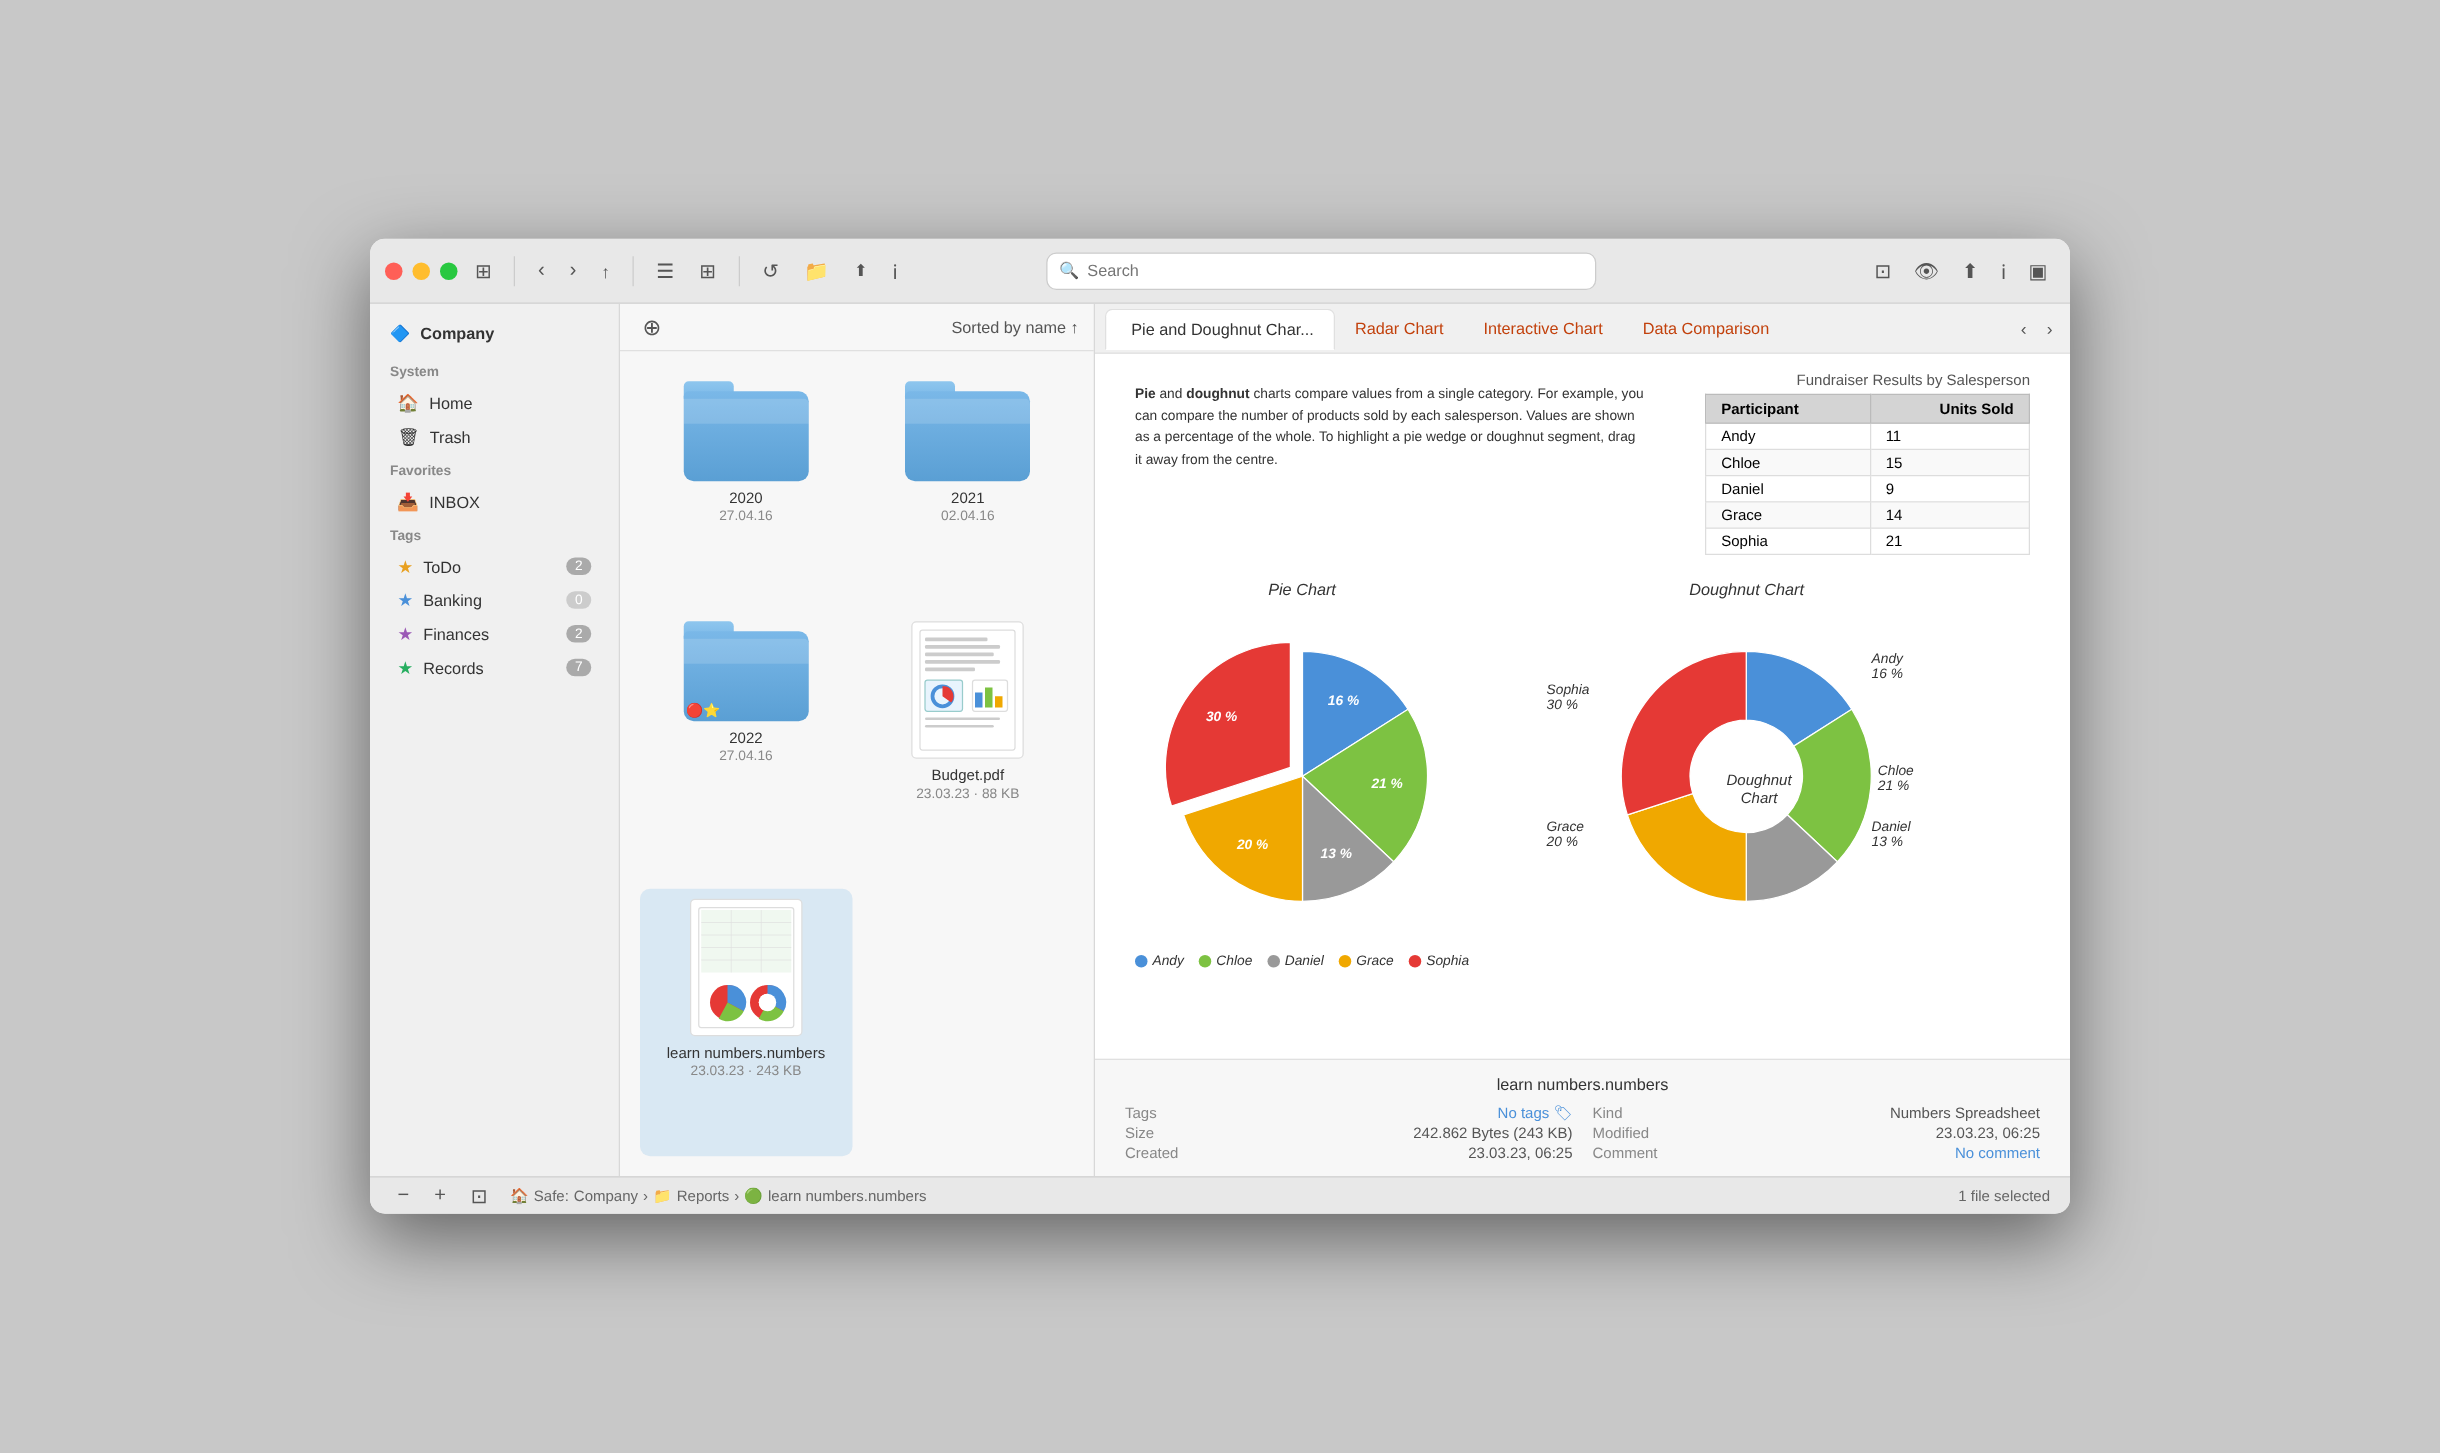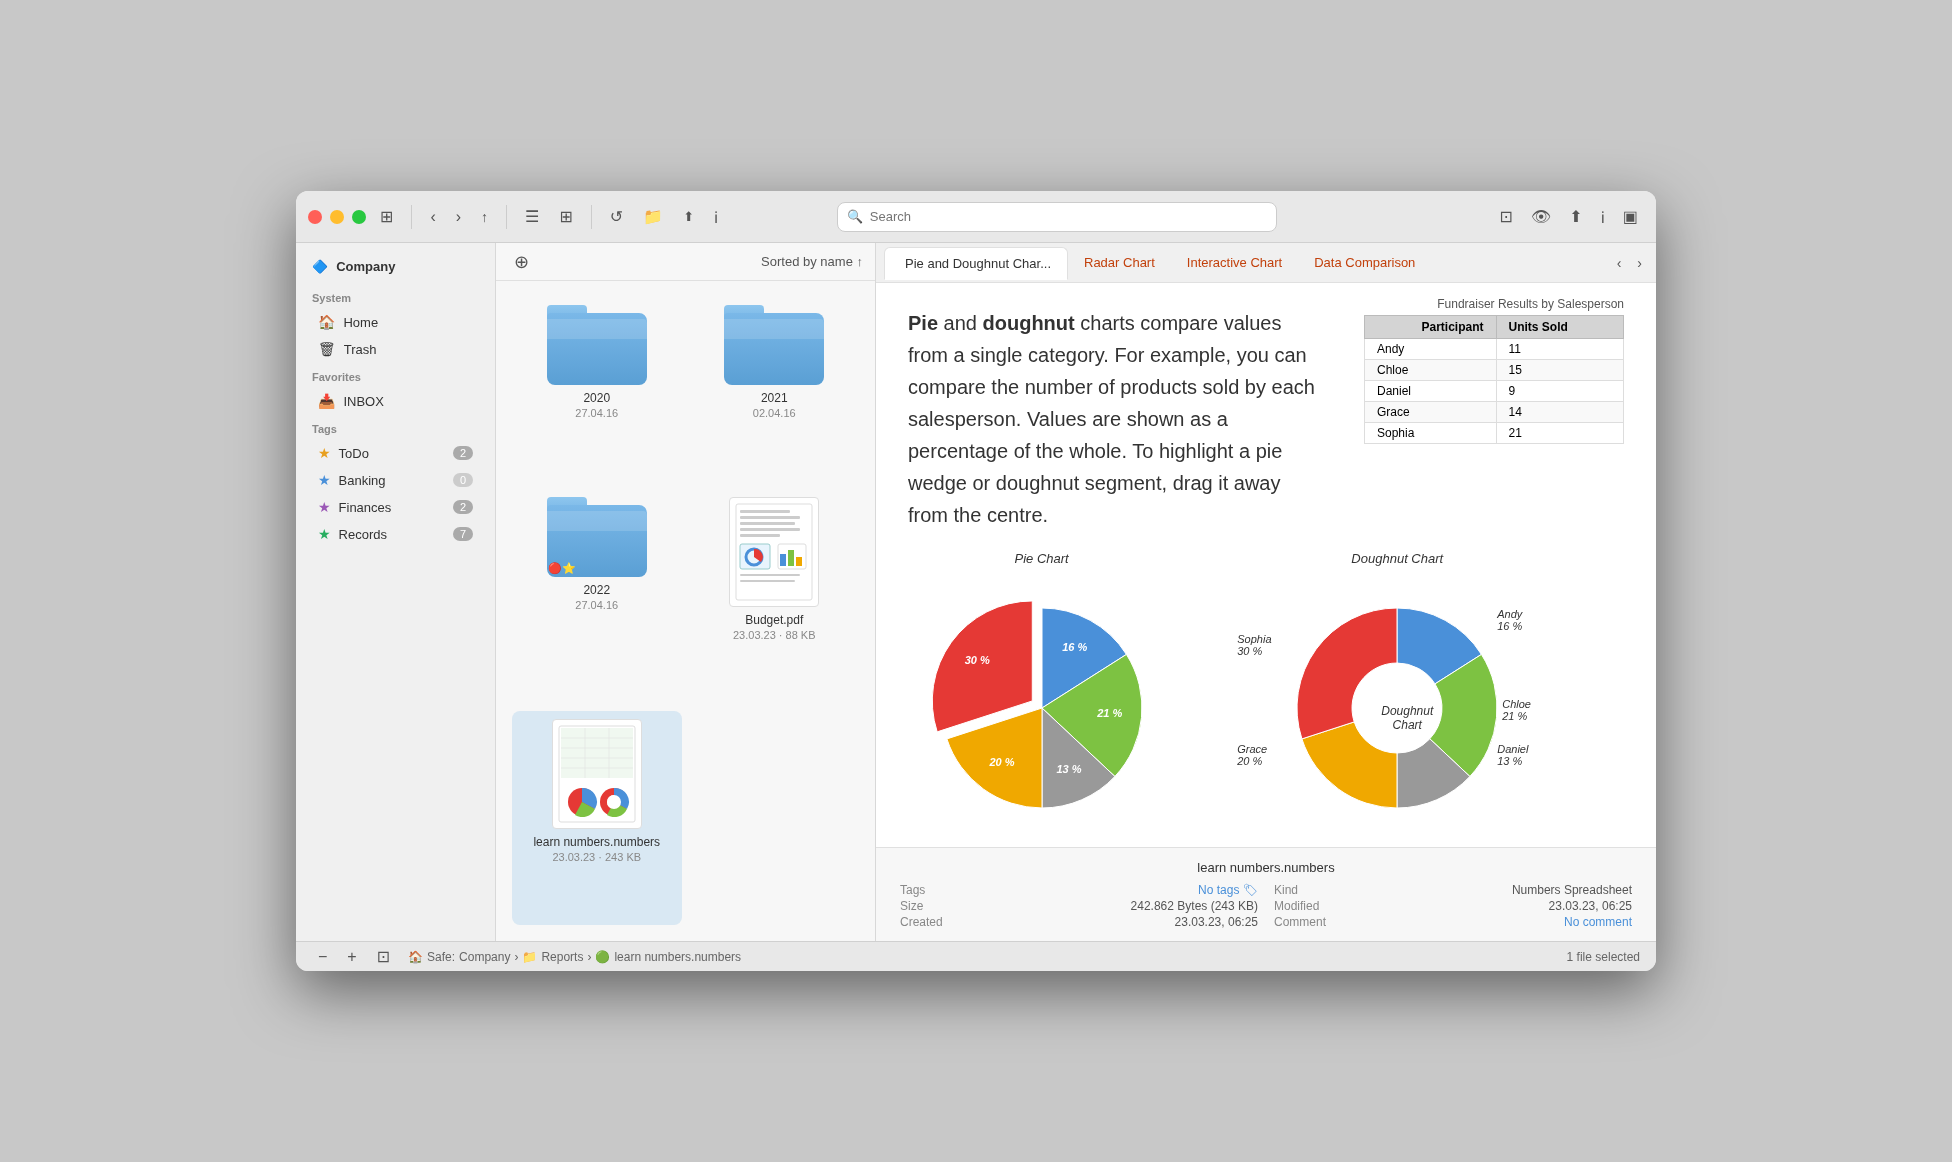--- a/index.html
+++ b/index.html
@@ -251,21 +251,21 @@
     .tab-nav-btn { background: none; border: none; cursor: pointer; color: #555; font-size: 14px; padding: 2px 6px; }
 
     
     .preview-content {
       flex: 1;
       overflow-y: auto;
       padding: 24px 32px;
     }
 
     .preview-description {
-      font-size: 20px;
+      font-size: 11px;
       color: #333;
       line-height: 1.6;
       max-width: 420px;
     }
     .preview-description strong { font-weight: 700; }
 
     .table-section {
       float: right;
       margin-left: 24px;
       margin-top: -10px;
@@ -277,25 +277,25 @@
     }
     .fundraiser-table caption {
       font-size: 12px;
       color: #555;
       text-align: right;
       padding-bottom: 4px;
     }
     .fundraiser-table th {
       background: #d4d4d4;
       padding: 4px 12px;
-      text-align: right;
+      text-align: left;
       border: 1px solid #bbb;
       font-weight: 600;
     }
-    .fundraiser-table th:last-child { text-align: left; }
+    .fundraiser-table th:last-child { text-align: right; }
     .fundraiser-table td {
       padding: 3px 12px;
       border: 1px solid #ddd;
       background: #f9f9f9;
     }
     .fundraiser-table td:last-child { text-align: left; }
     .fundraiser-table tr:nth-child(odd) td { background: #fff; }
 
     
     .charts-area {

